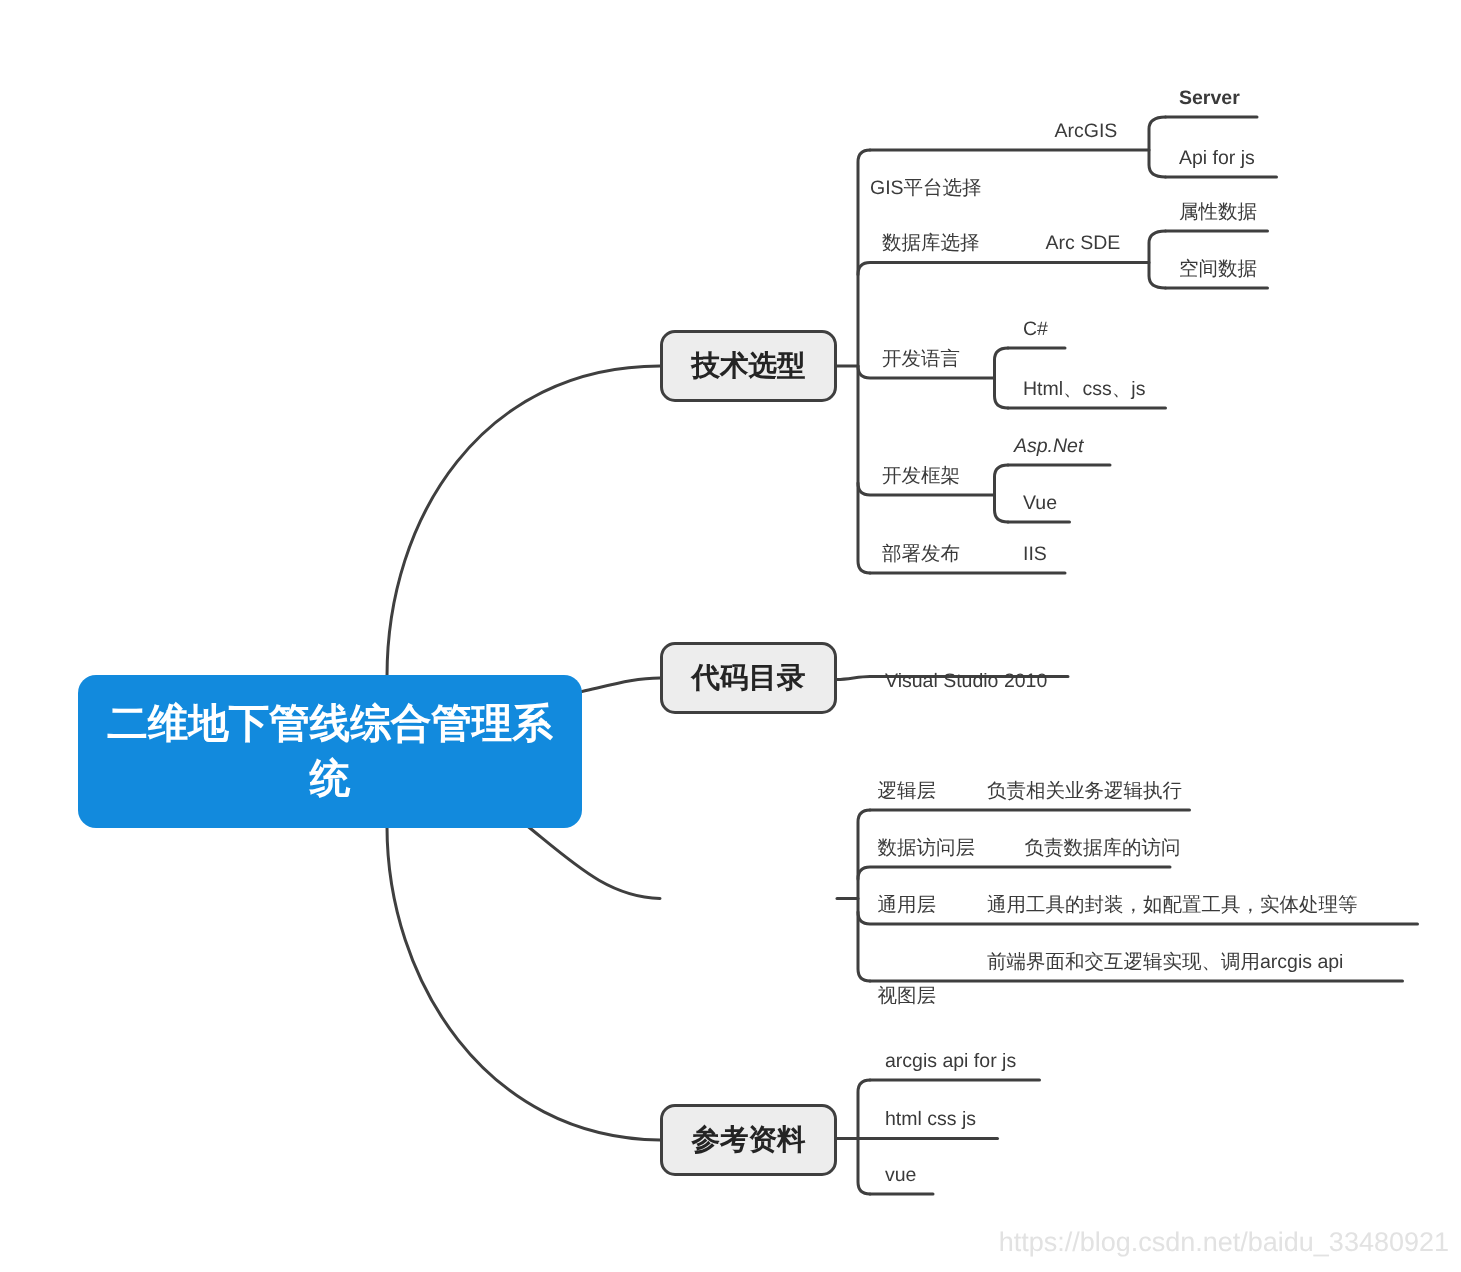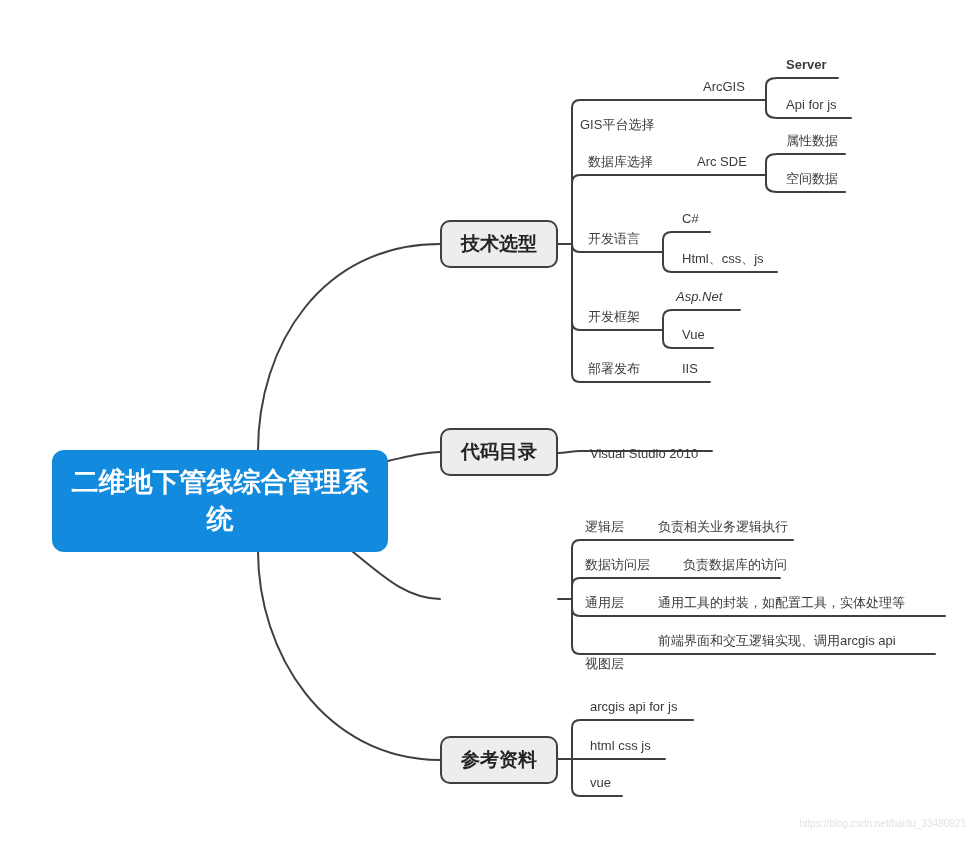--- a/index.html
+++ b/index.html
@@ -43,21 +43,21 @@
   }
   .lbl{
     position:absolute;
     font-size:13px;color:var(--text);
     line-height:16px;height:16px;
     white-space:nowrap;
     cursor:default;
   }
   .watermark{
     position:absolute;right:8px;top:818px;
-    font-size:10px;color:var(--watermark);
+    font-size:18px;color:var(--watermark);
     white-space:nowrap;
   }
 </style>
 </head>
 <body>
 
 <div id="canvas">
 
   <svg id="wires" viewBox="0 0 974 848" xmlns="http://www.w3.org/2000/svg">
 

